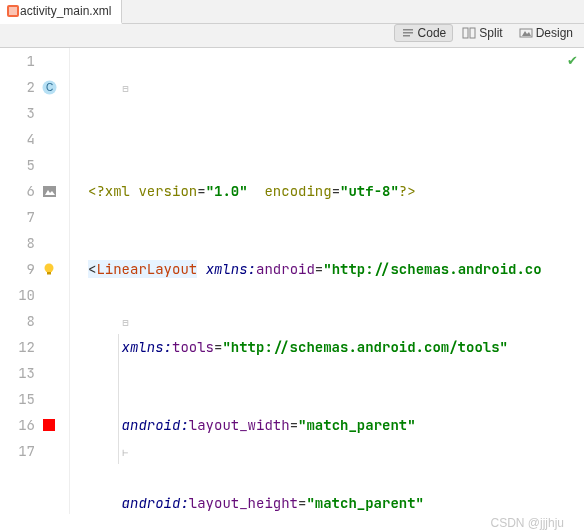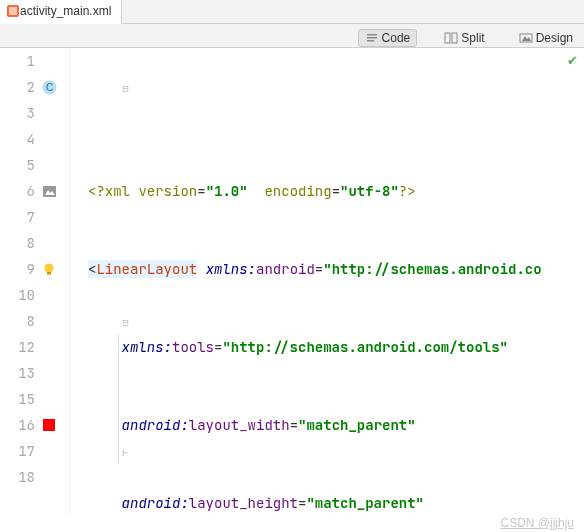--- a/index.html
+++ b/index.html
@@ -30,25 +30,25 @@
   color: #333;
 }
 .tab-icon {
   width: 14px; height: 14px;
   display: inline-flex; align-items: center; justify-content: center;
 }
 .toolbar {
   height: 24px;
   display: flex;
   justify-content: flex-end;
-  align-items: flex-end;
+  align-items: flex-start;
   background: #f2f2f2;
   border-bottom: 1px solid #d0d0d0;
   padding: 0 4px;
-  gap: 20px;
+  gap: 2px;
 }
 .tb-btn {
   display: flex;
   align-items: center;
   gap: 3px;
   padding: 1px 6px;
   font-size: 12px;
   color: #333;
   border: 1px solid transparent;
   border-radius: 3px;
@@ -107,24 +107,23 @@
   color: #c0c0c0;
 }
 .fold-mark {
   position: absolute;
   font-size: 10px;
   color: #bbb;
 }
 .footer {
   position: absolute;
   bottom: 2px;
-  right: 10px;
+  right: 20px;
   color: #c8c8c8;
   font-size: 12px;
-  text-decoration: underline;
 }
 .check-icon {
   position: absolute;
   right: 6px;
   top: 53px;
   color: #4caf50;
   font-size: 13px;
 }
 .vline {
   position: absolute;
@@ -218,21 +217,20 @@
     <div class="ln">13</div>
     <div class="ln">15</div>
     <div class="ln">16
       <span class="ln-ico">
         <svg width="12" height="12" viewBox="0 0 12 12">
             <rect width="12" height="12" fill="#ff0000"></rect>
           </svg>
       </span>
     </div>
     <div class="ln">17</div>
-    <div class="ln">18</div>
   </div>
 
   <div class="code">
     <div class="fold-col">
       <span class="fold-mark" style="top:28px">⊟</span>
       <span class="fold-mark" style="top:210px">⊢</span>
       <span class="fold-mark" style="top:262px">⊟</span>
       <span class="fold-mark" style="top:392px">⊢</span>
       <span class="fold-mark" style="top:444px">⊢</span>
     </div>

